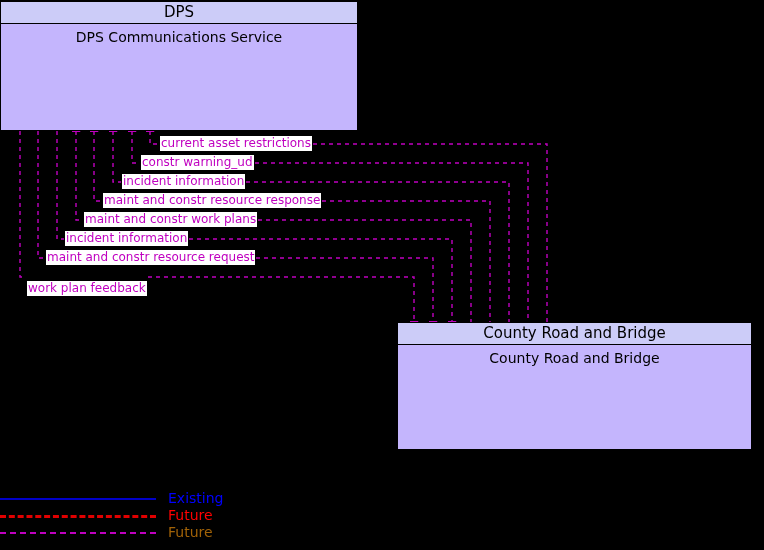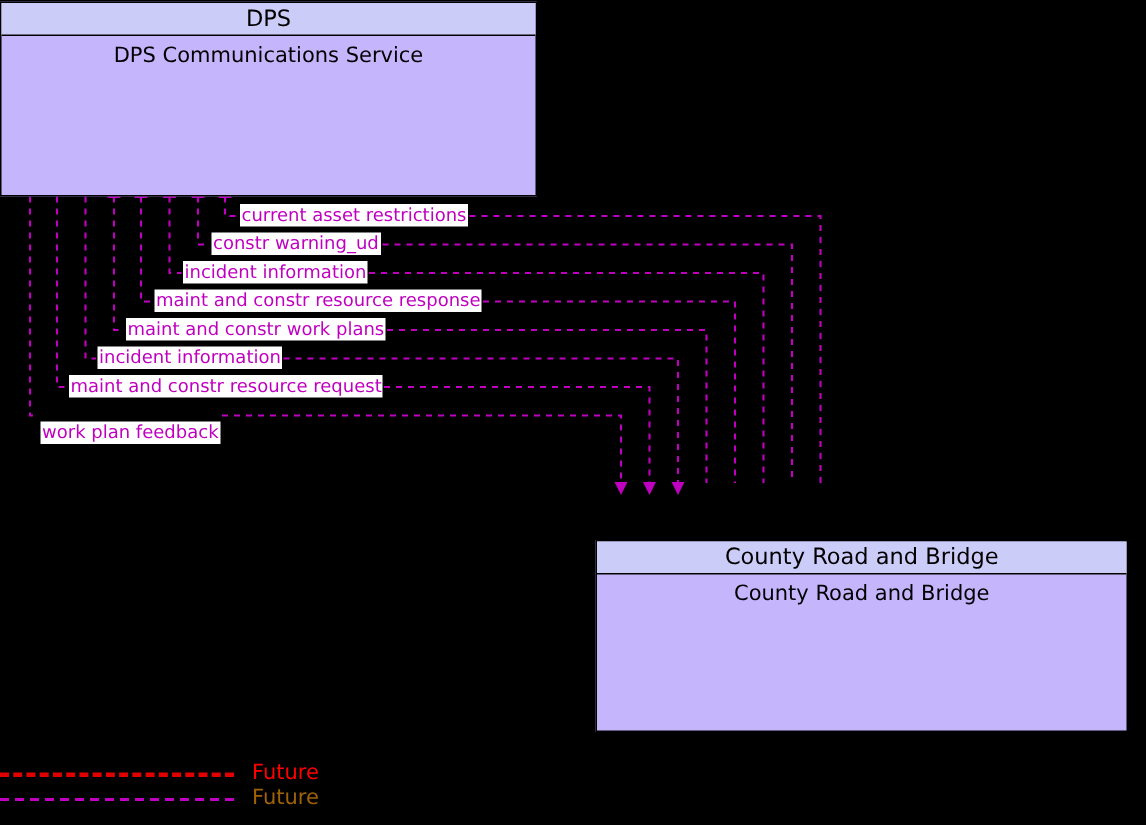--- a/index.html
+++ b/index.html
@@ -59,21 +59,20 @@
     left: 0px;
     top: 1px;
     width: 358px;
     height: 130px;
   }
   #node-county {
     left: 397px;
     top: 322px;
     width: 355px;
     height: 128px;
-    margin-top: 38px;
   }
 
   
   .flow-label {
     position: absolute;
     background: #ffffff;
     color: #c000c0;
     font-size: 12px;
     line-height: 15px;
     height: 15px;
@@ -171,20 +170,24 @@
       <div class="flow-label" style="left: 122px; top: 174px;">incident information</div>
       <div class="flow-label" style="left: 103px; top: 193px;">maint and constr resource response</div>
       <div class="flow-label" style="left: 84px; top: 212px;">maint and constr work plans</div>
       <div class="flow-label" style="left: 65px; top: 231px;">incident information</div>
       <div class="flow-label" style="left: 46px; top: 250px;">maint and constr resource request</div>
       <div class="flow-label" style="left: 27px; top: 281px;">work plan feedback</div>
     </div>
 
   <div id="legend">
 
+    <div class="legend-row lg-existing" style="top:0px;">
+      <div class="legend-line"></div>
+      <div class="legend-text">Existing</div>
+    </div>
 
     <div class="legend-row lg-planned" style="top:17px;">
       <div class="legend-line"></div>
       <div class="legend-text">Future</div>
     </div>
 
     <div class="legend-row lg-future" style="top:34px;">
       <div class="legend-line"></div>
       <div class="legend-text">Future</div>
     </div>

